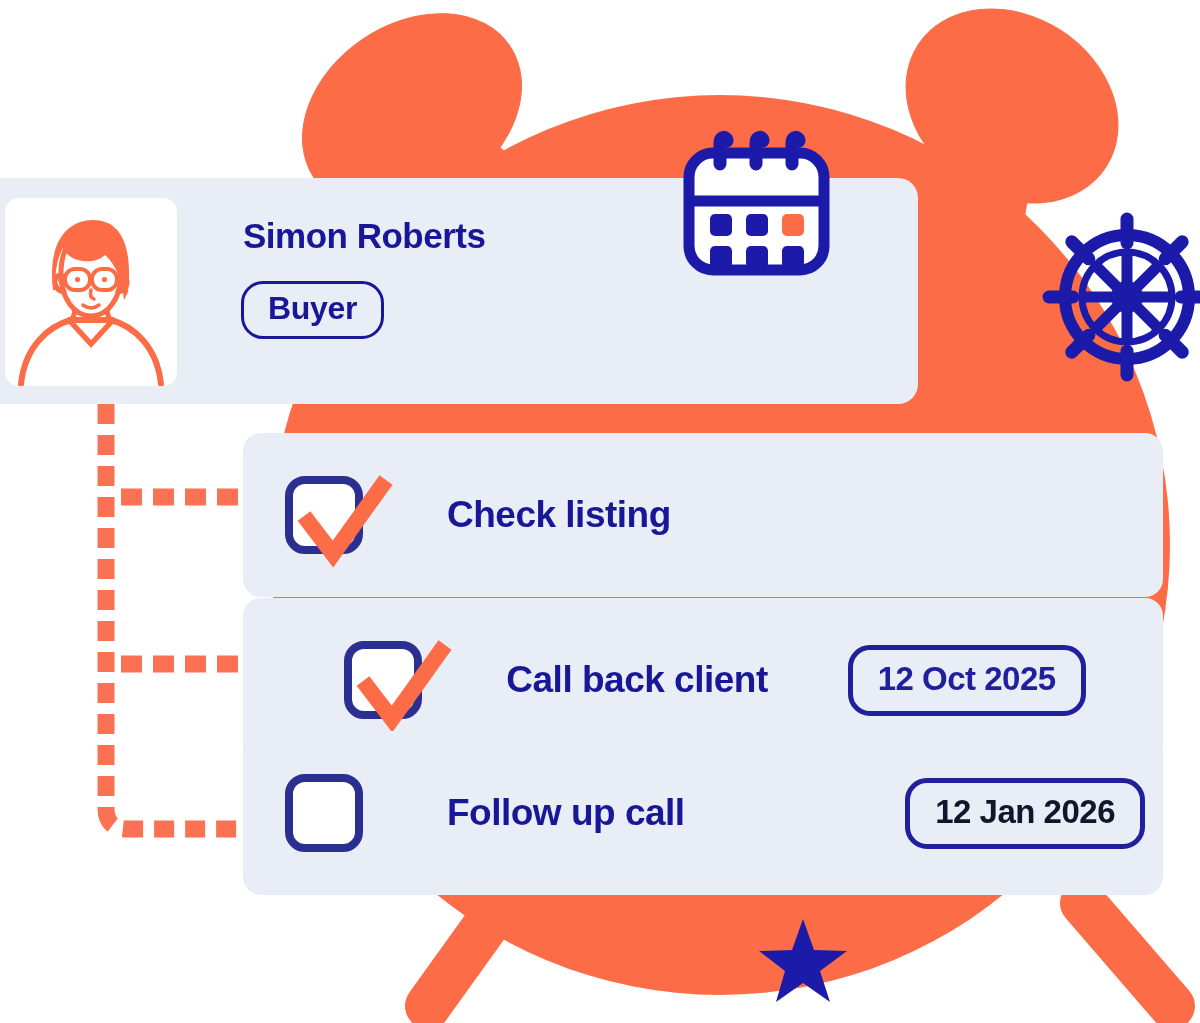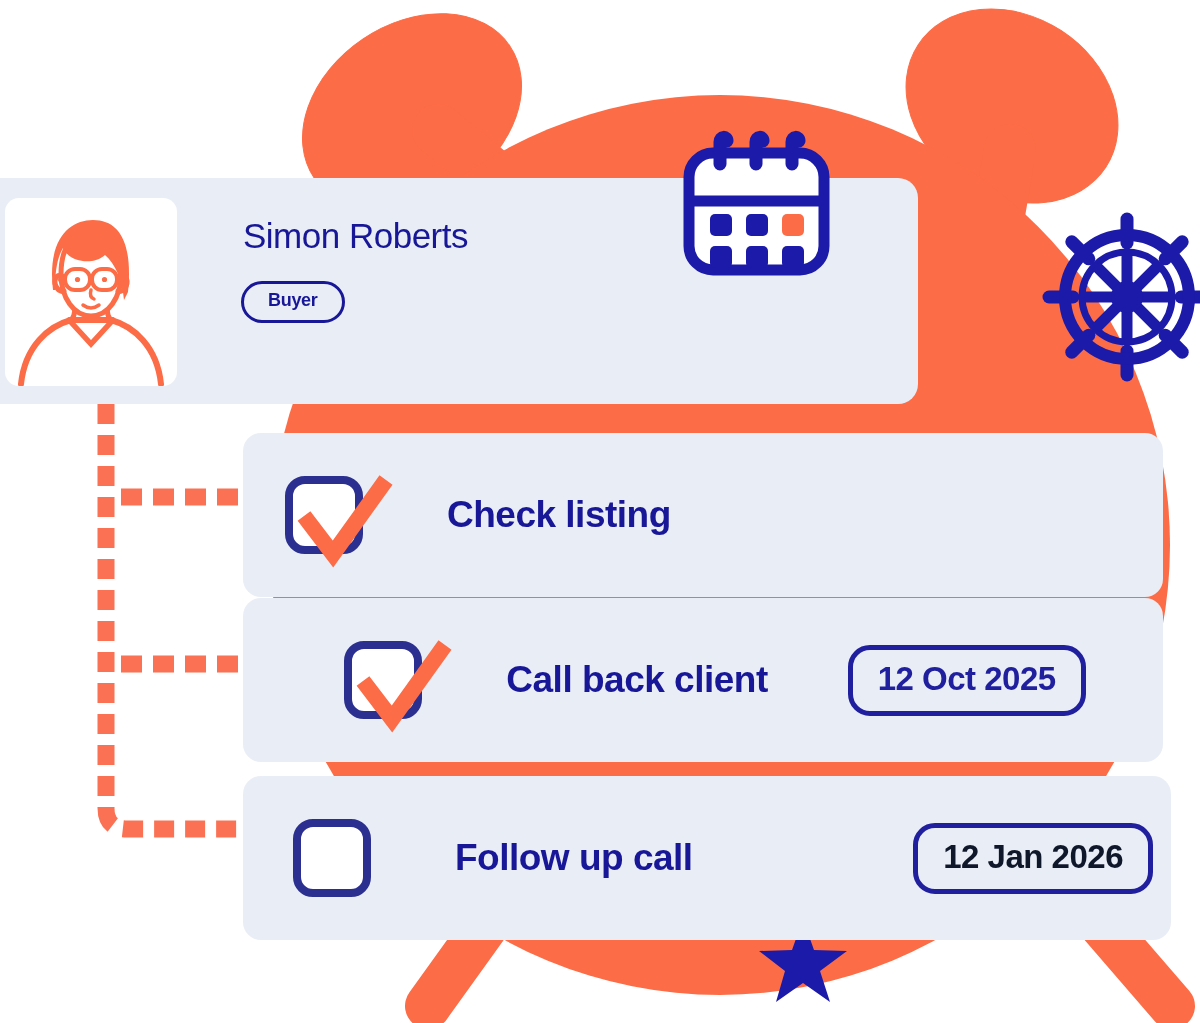--- a/index.html
+++ b/index.html
@@ -9,33 +9,33 @@
   .abs{position:absolute;}
 
   
   #bg{left:0;top:0;z-index:0;}
 
   
   .contact-card{left:0;top:178px;width:918px;height:226px;background:#E9EDF5;
                 border-radius:0 20px 20px 0;z-index:2;}
   .avatar-box{left:5px;top:20px;width:172px;height:188px;background:#ffffff;
               border-radius:14px;overflow:hidden;}
-  .contact-name{left:243px;top:38px;font-size:35px;font-weight:400;color:#181798;
+  .contact-name{left:243px;top:38px;font-size:35px;font-weight:700;color:#181798;
                 letter-spacing:-0.5px;}
   .role-badge{left:241px;top:103px;display:inline-block;border:3.5px solid #181798;
-              border-radius:22px;color:#181798;font-size:18px;font-weight:700;
+              border-radius:22px;color:#181798;font-size:32px;font-weight:700;
               padding:6px 24px 9px 24px;letter-spacing:-0.3px;}
 
   .calendar-wrap{left:680px;top:130px;z-index:3;}
   .wheel-wrap{left:1042px;top:212px;z-index:2;}
 
   
   .task-row{left:243px;width:920px;height:164px;background:#E9EDF5;border-radius:18px;
             z-index:2;display:flex;align-items:center;gap:36px;}
-  .task-row.r0{top:433px;} .task-row.r1{top:598px;justify-content:center;} .task-row.r2{top:776px;padding-left:8px;}
+  .task-row.r0{top:433px;} .task-row.r1{top:598px;justify-content:center;} .task-row.r2{top:731px;}
   .checkbox{position:relative;margin-left:42px;width:78px;height:78px;background:#ffffff;
             border:8px solid #2B2F8F;border-radius:20px;box-sizing:border-box;flex:none;}
   .checkmark{position:absolute;left:-14px;top:-24px;display:none;overflow:visible;}
   .task-row.checked .checkmark{display:block;}
   .task-label{margin-left:48px;font-size:37px;font-weight:700;color:#181798;
               letter-spacing:-0.5px;}
   .date-badge{margin-left:auto;margin-right:18px;border:5px solid #201F9E;color:#201F9E;
               border-radius:22px;font-size:33px;font-weight:700;padding:10px 25px 13px 25px;
               letter-spacing:-0.5px;white-space:nowrap;}
 

